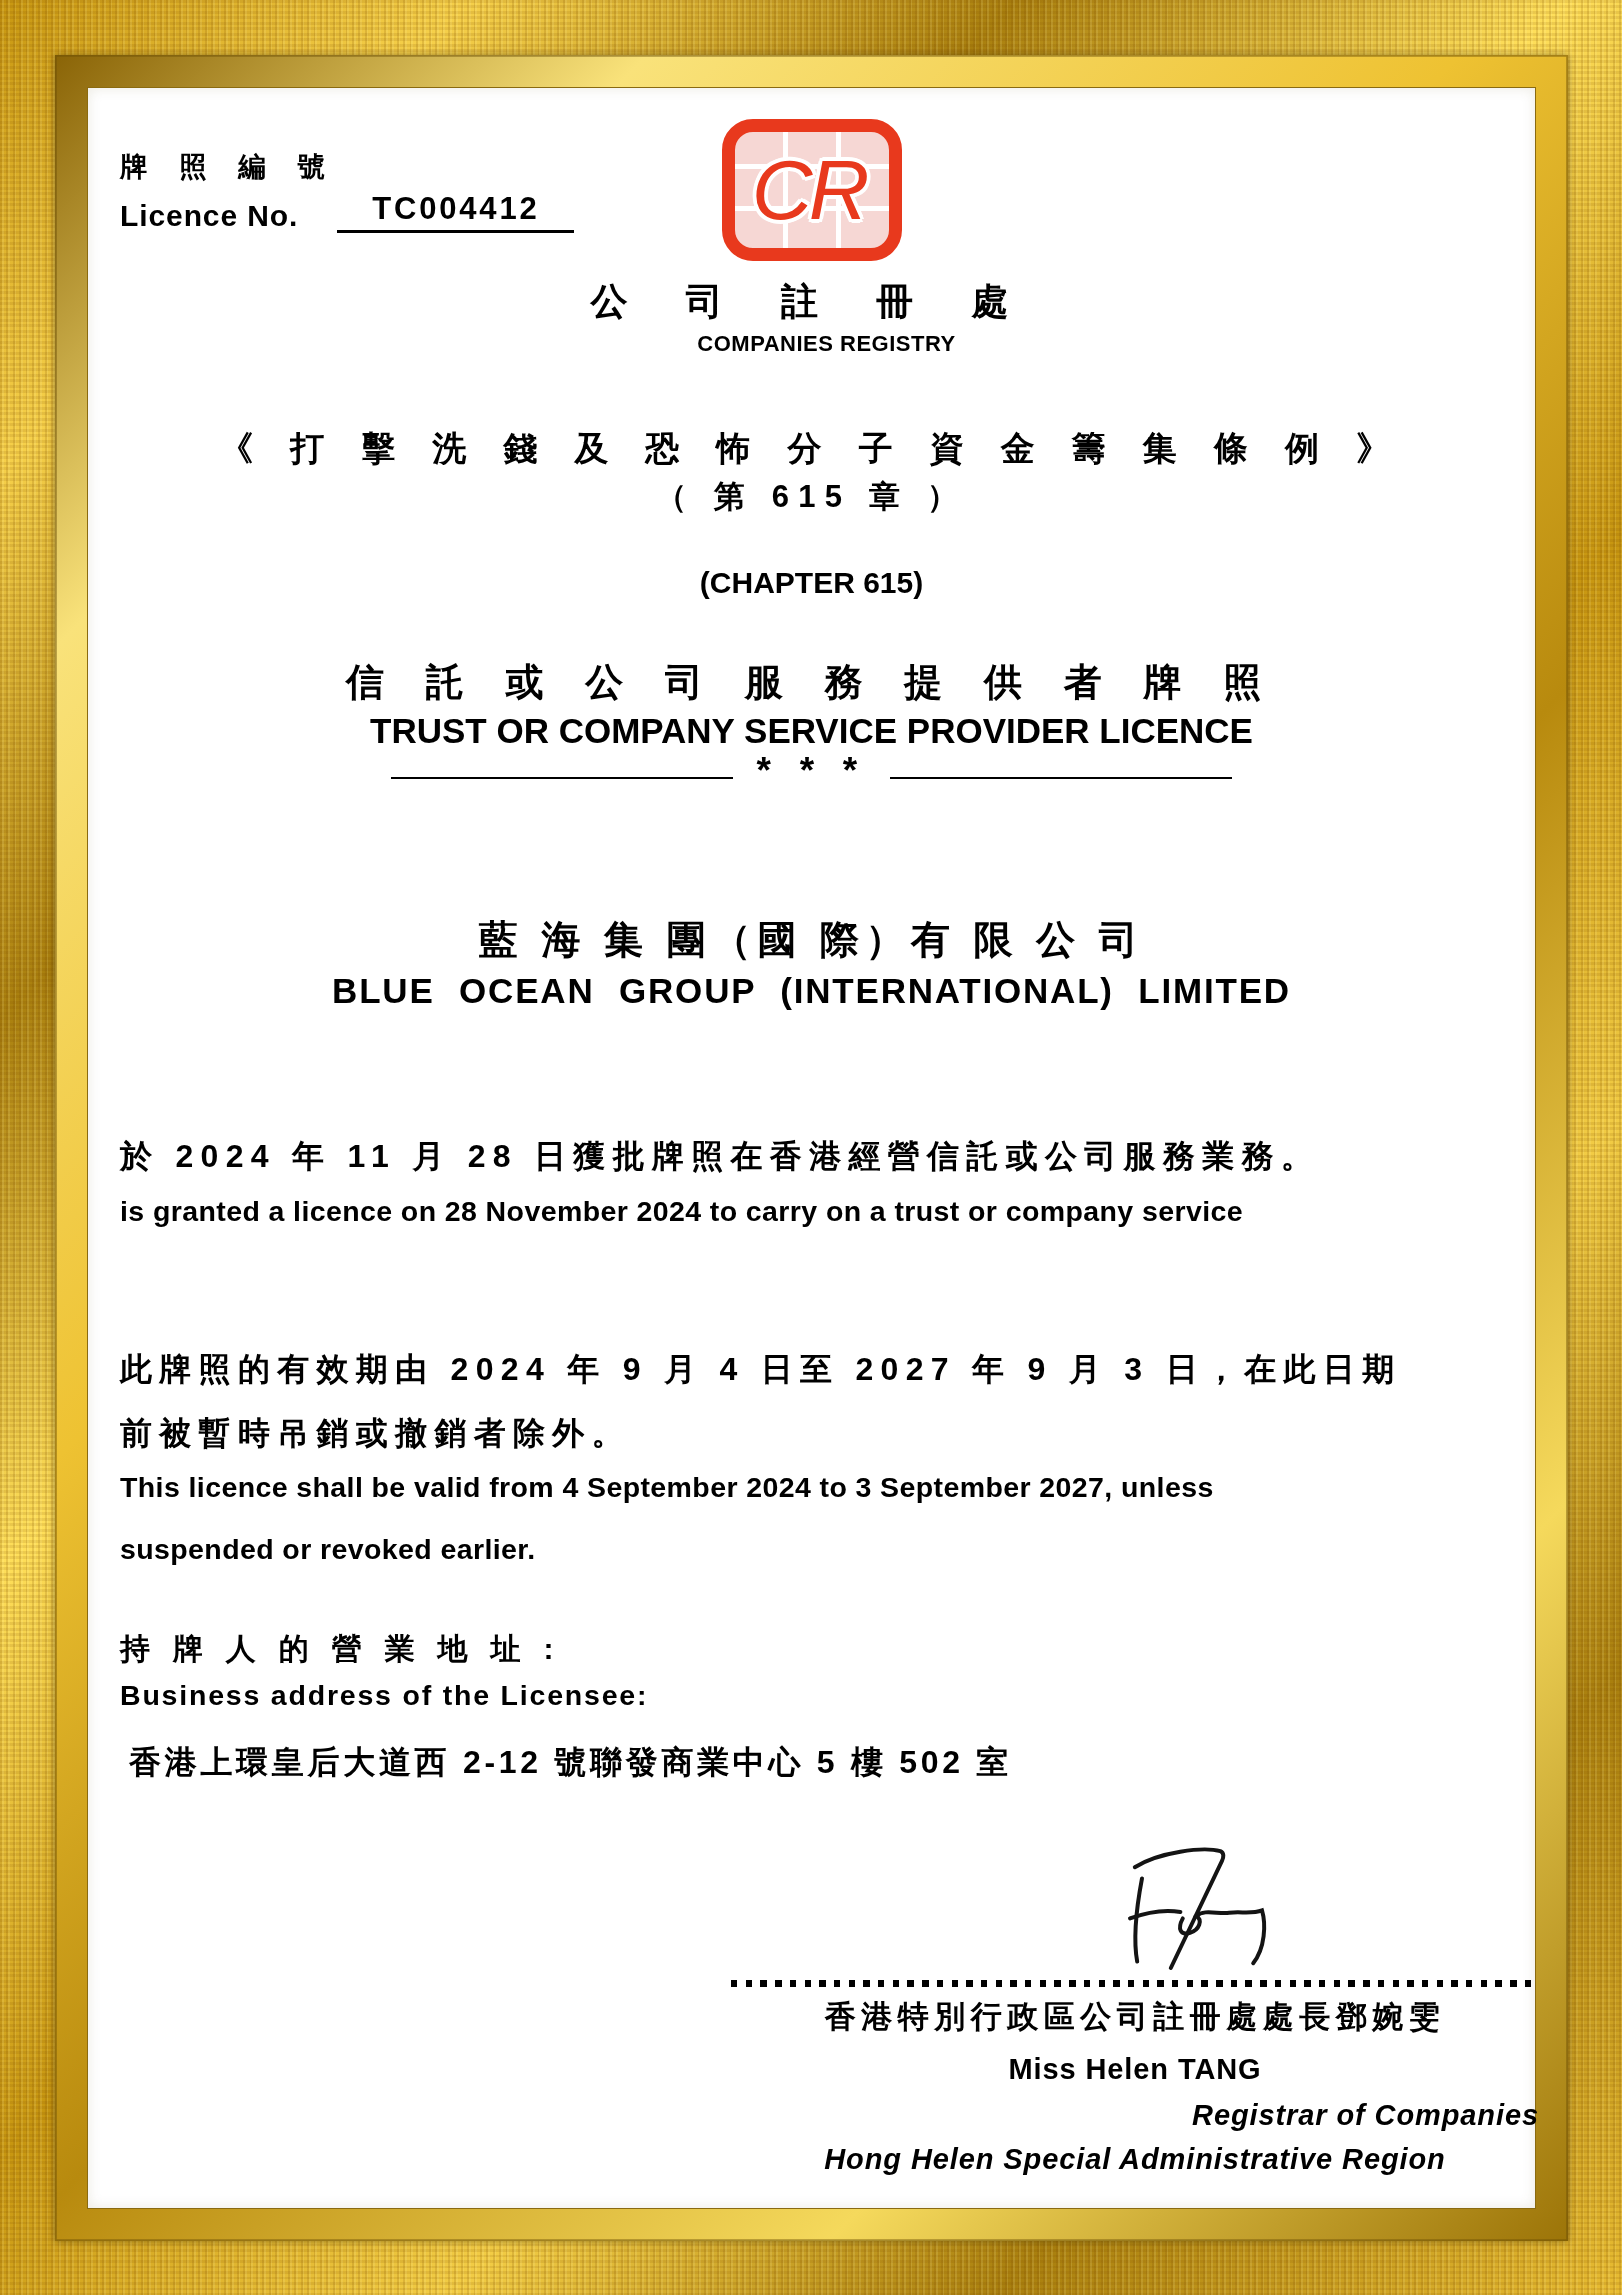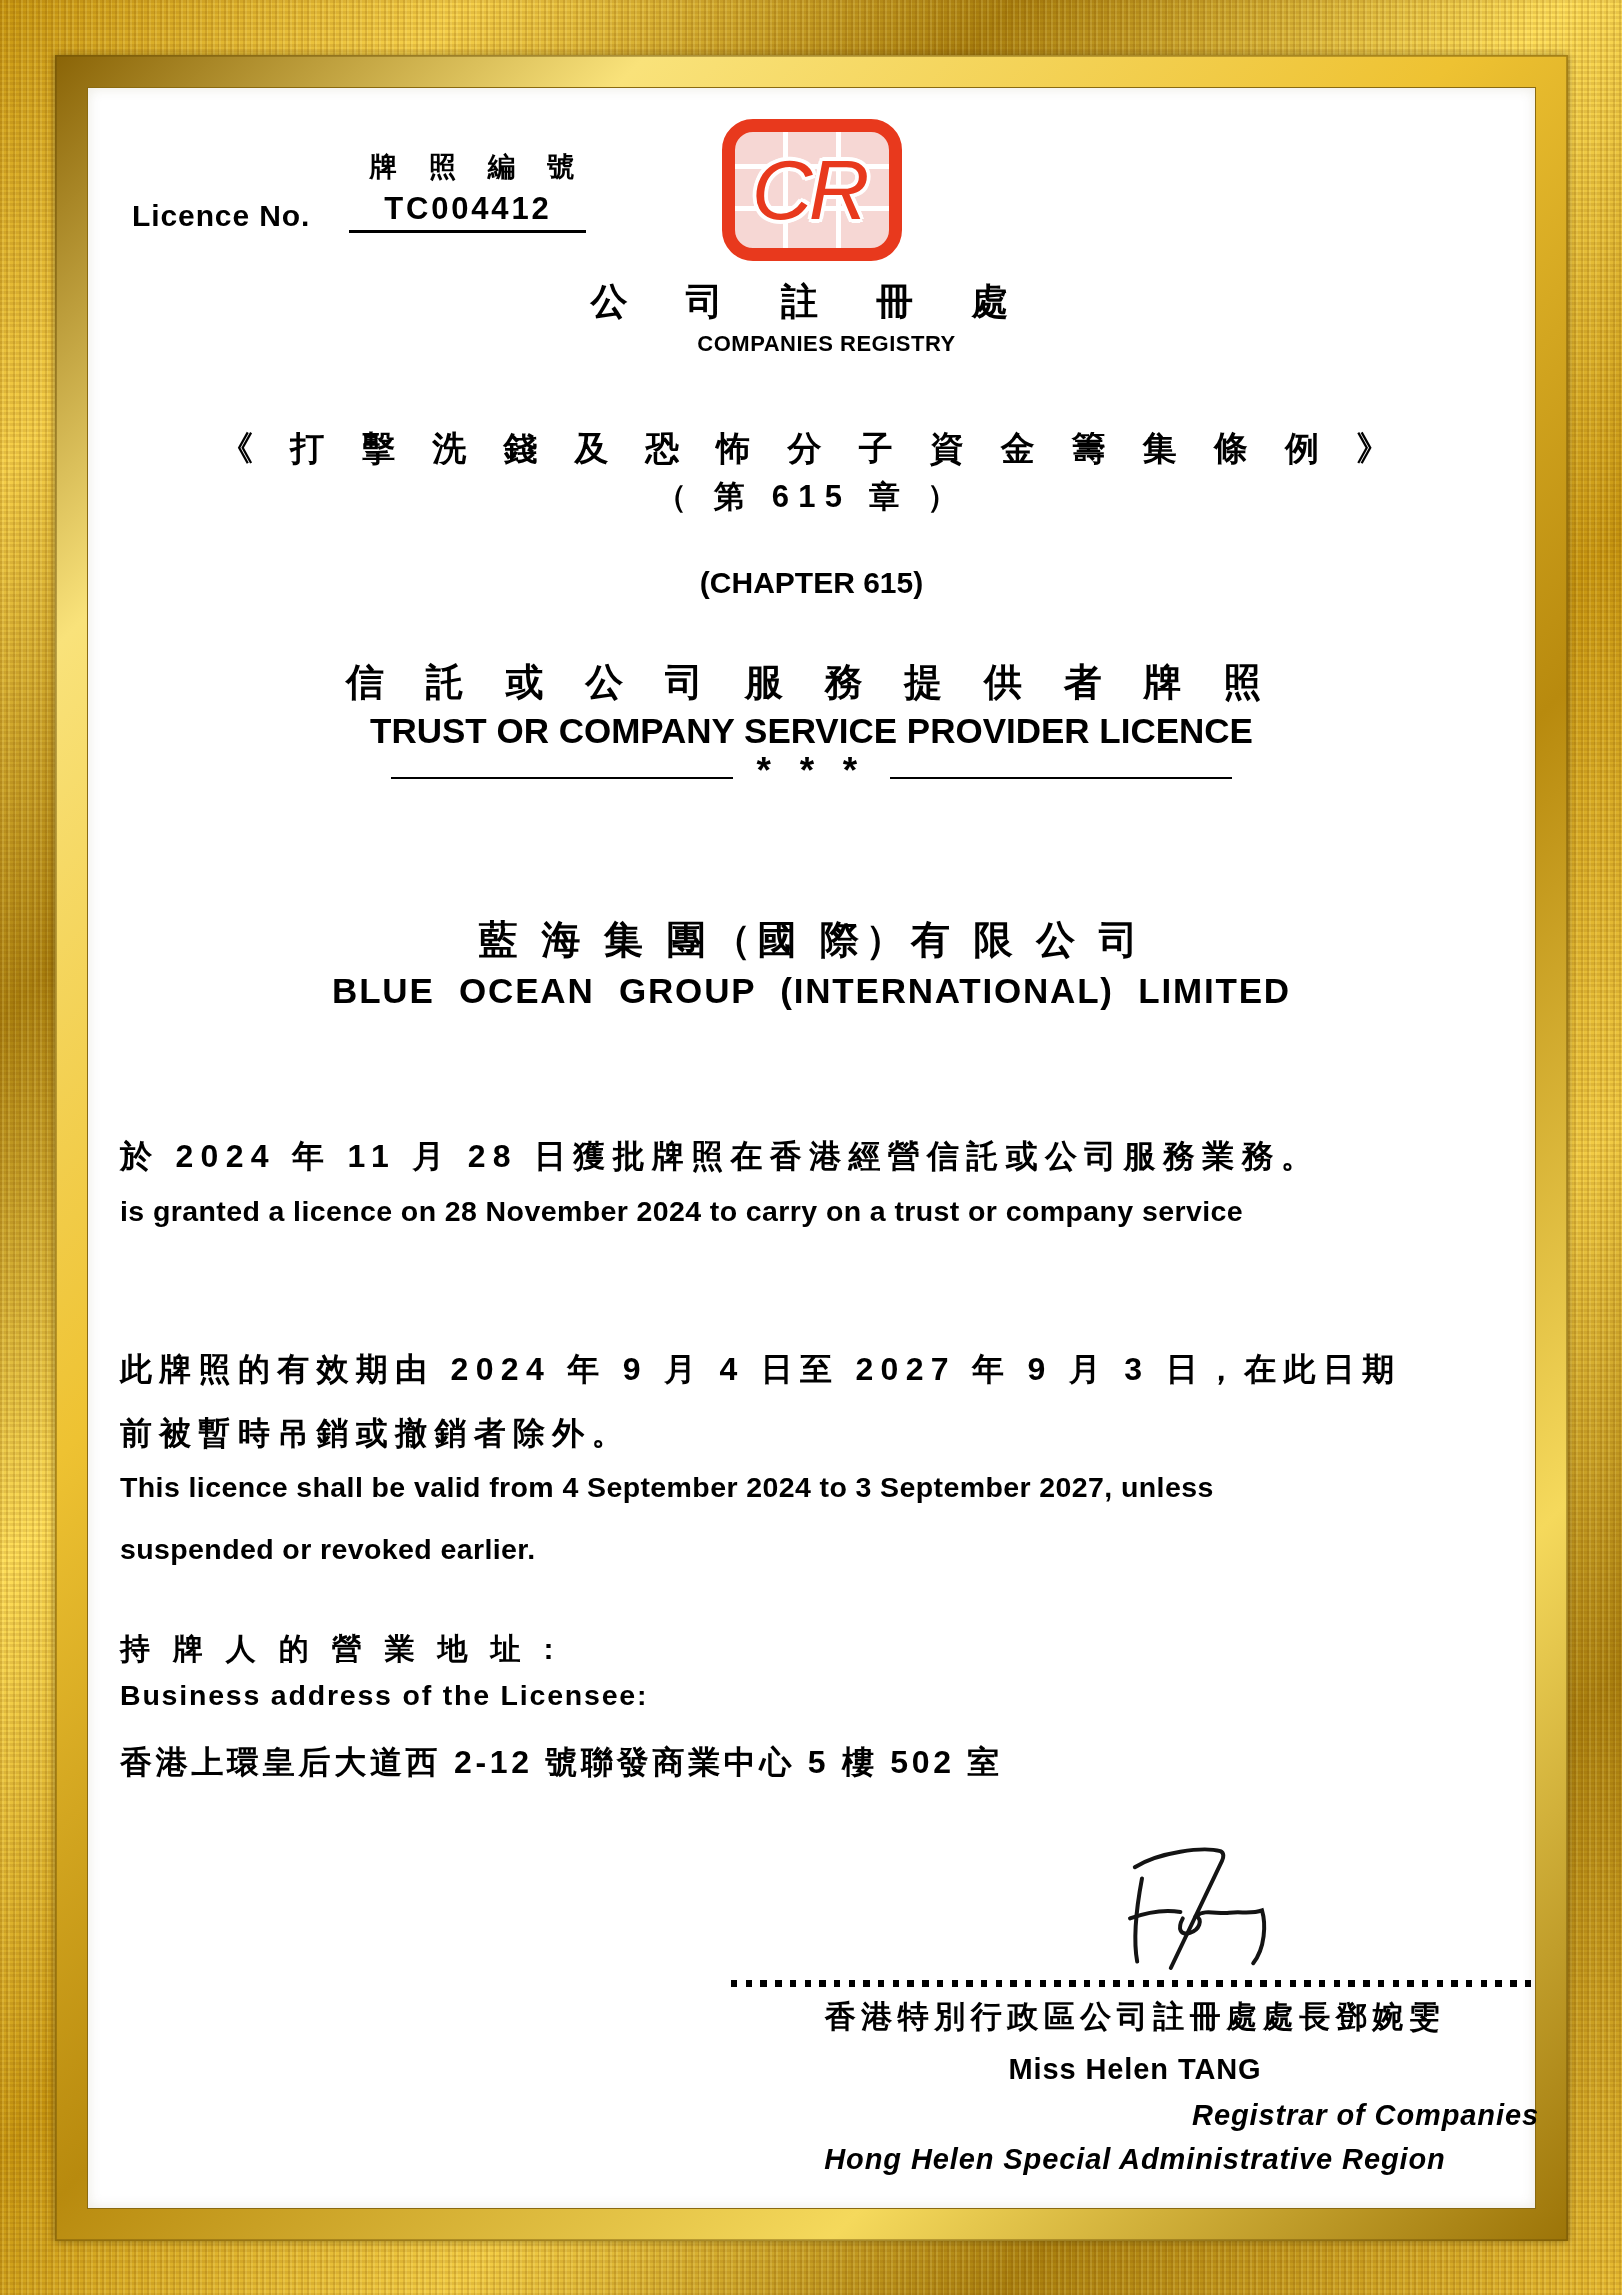--- a/index.html
+++ b/index.html
@@ -18,21 +18,21 @@
   .document{position:absolute;inset:87px;background:#ffffff;
     border:0.9px solid #8a6a10; box-shadow:inset 0 0 13px rgba(90,70,10,.12);}
 
   
   .abs{position:absolute;left:0;right:0;}
   .ctr{text-align:center;}
   .zh{font-family:"Liberation Sans","DejaVu Sans",sans-serif;}
   .b{font-weight:bold;}
 
   
-  .lic-block{position:absolute;left:44px;top:61px;text-align:right;}
+  .lic-block{position:absolute;left:32px;top:61px;}
   .lic-zh{font-size:27.5px;font-weight:600;letter-spacing:12px;}
   .lic-row{display:flex;align-items:flex-end;margin-top:5.5px;}
   .lic-en{font-size:30px;font-weight:bold;letter-spacing:0.9px;}
   .lic-num{font-size:31px;font-weight:bold;letter-spacing:2.8px;
     border-bottom:3.7px solid #000;margin-left:39px;padding:0 35px 3.7px 35px;}
 
   
   .logo{position:absolute;left:50%;top:31px;transform:translateX(-50%);
     width:154px;height:116px;background:
       repeating-linear-gradient(0deg, rgba(0,0,0,0) 0 37px, #ffffff 37px 42px),
@@ -64,21 +64,21 @@
   
   .co-zh{top:825px;font-size:39px;font-weight:bold;letter-spacing:6.4px;}
   .co-en{top:883px;font-size:35px;font-weight:bold;letter-spacing:1.8px;word-spacing:13px;}
 
   
   .p-zh{left:32px;right:32px;font-size:32px;font-weight:600;letter-spacing:7.3px;}
   .p-en{left:32px;right:32px;font-size:28.5px;font-weight:bold;letter-spacing:0.4px;}
   .g-zh{top:1047px;}  .g-en1{top:1107px;} .g-en2{top:1164px;}
   .v-zh1{top:1260px;} .v-zh2{top:1324px;} .v-en1{top:1383px;} .v-en2{top:1445px;}
   .a-zh{top:1541px;font-size:30px;} .a-en{top:1591px;letter-spacing:1.8px;}
-  .a-val{top:1653px;letter-spacing:3.7px;}
+  .a-val{top:1653px;letter-spacing:3.7px;margin-left:9px;}
 
   
   .sig-block{position:absolute;left:643px;width:808px;top:1752px;text-align:center;}
   .sig-svg{display:block;margin:0 auto;transform:translateX(51px);}
   .dotted{height:7.3px;margin:3.7px 0 9.2px 0;
     background:repeating-linear-gradient(90deg,#000 0 6.4px,rgba(0,0,0,0) 6.4px 14.7px);}
   .sg-zh{font-size:31px;font-weight:600;letter-spacing:5.5px;}
   .sg-name{font-size:29px;font-weight:bold;margin-top:14.7px;letter-spacing:0.9px;}
   .sg-role{font-size:29px;font-weight:bold;font-style:italic;margin-top:13px;letter-spacing:0.9px;text-align:right;}
   .sg-region{font-size:29px;font-weight:bold;font-style:italic;margin-top:11px;letter-spacing:0.9px;}

